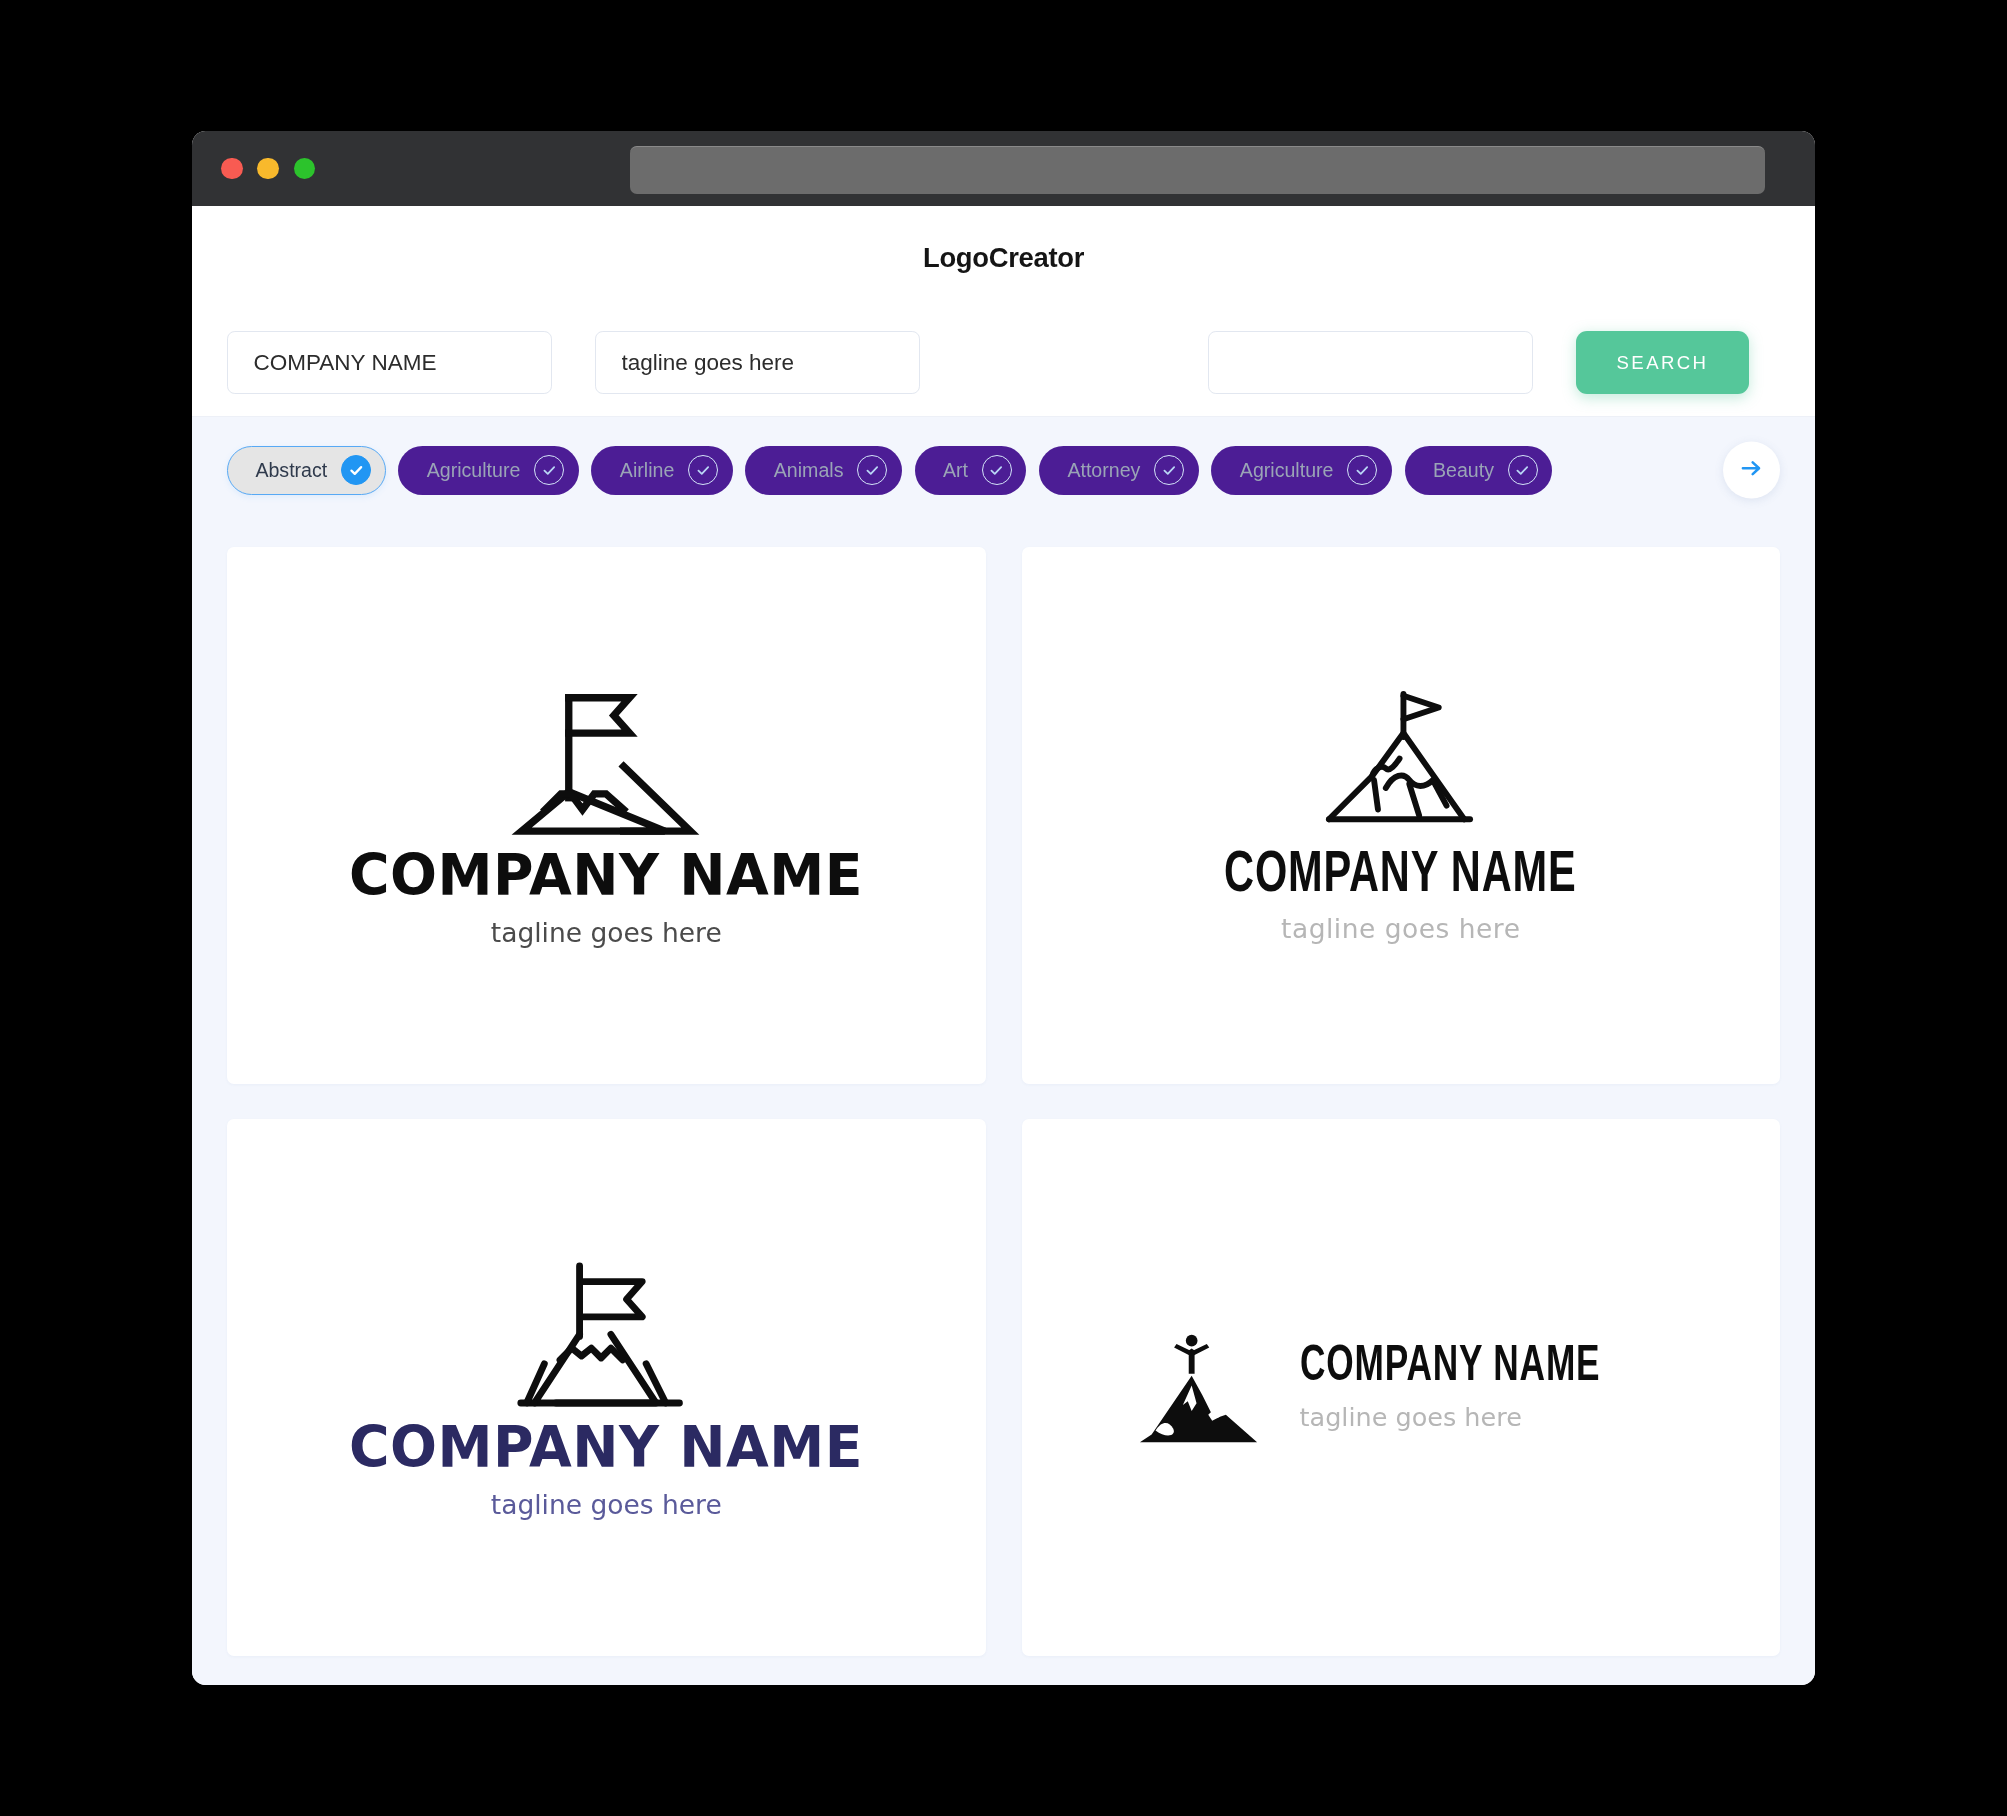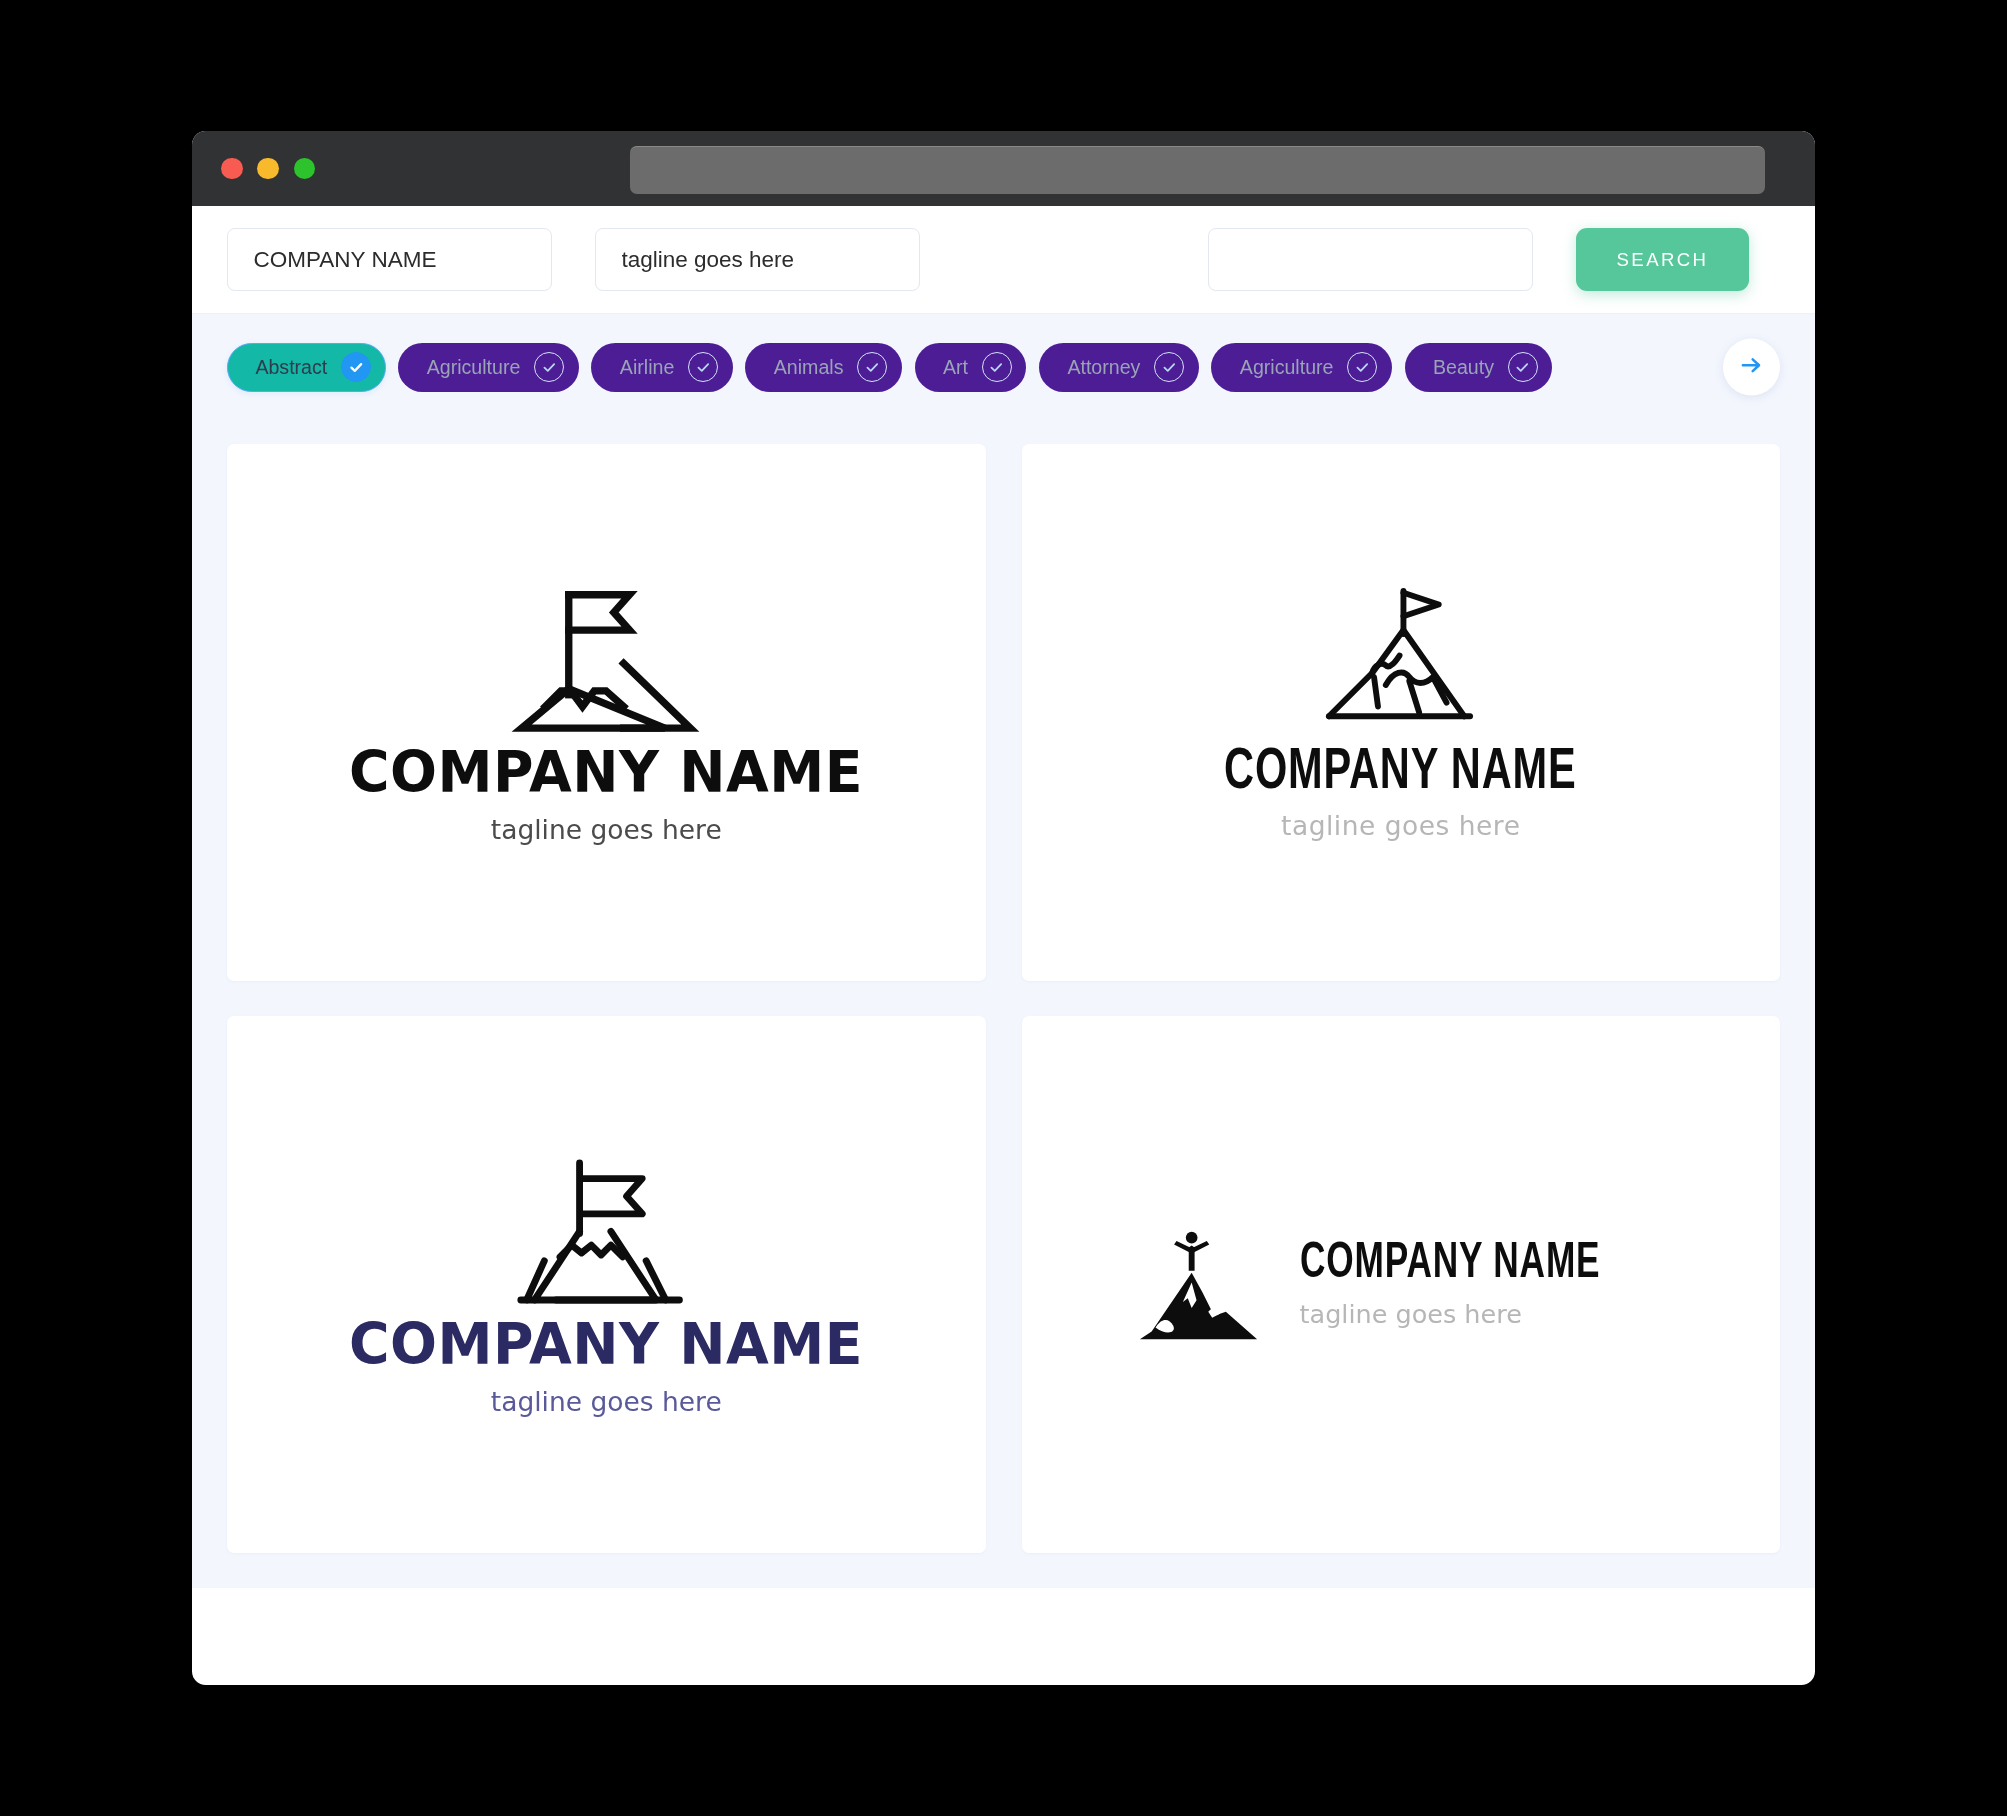--- a/index.html
+++ b/index.html
@@ -153,21 +153,21 @@
     width: 30px; height: 30px;
     border-radius: 50%;
     border: 1.5px solid #d3e3f8;
     display: flex;
     align-items: center;
     justify-content: center;
   }
   .chip-check svg { display: block; }
 
   .chip.selected {
-    background: #14b8a6;
+    background: #e5e5e5;
     border: 1.5px solid #57a9f5;
     box-shadow: 0 2px 5.9px rgba(87,169,245,0.13);
   }
   .chip.selected .chip-label { color: #2f3a4c; }
   .chip.selected .chip-check {
     background: #2196f3;
     border-color: #2196f3;
   }
 
   .chip-next {
@@ -298,20 +298,23 @@
 
   <div class="titlebar">
     <div class="traffic-lights">
       <span class="tl-dot tl-red"></span>
       <span class="tl-dot tl-yellow"></span>
       <span class="tl-dot tl-green"></span>
     </div>
     <div class="url-bar"></div>
   </div>
 
+  <div class="app-header">
+    <div class="app-title">LogoCreator</div>
+  </div>
 
   <div class="search-row">
     <input class="field field-company" type="text" value="COMPANY NAME" style="">
     <input class="field field-tagline" type="text" value="tagline goes here" style="">
     <input class="field field-extra" type="text" value="" style="">
     <button class="search-button">SEARCH</button>
   </div>
 
   <div class="chips-band">
     <div class="chips-scroller">

